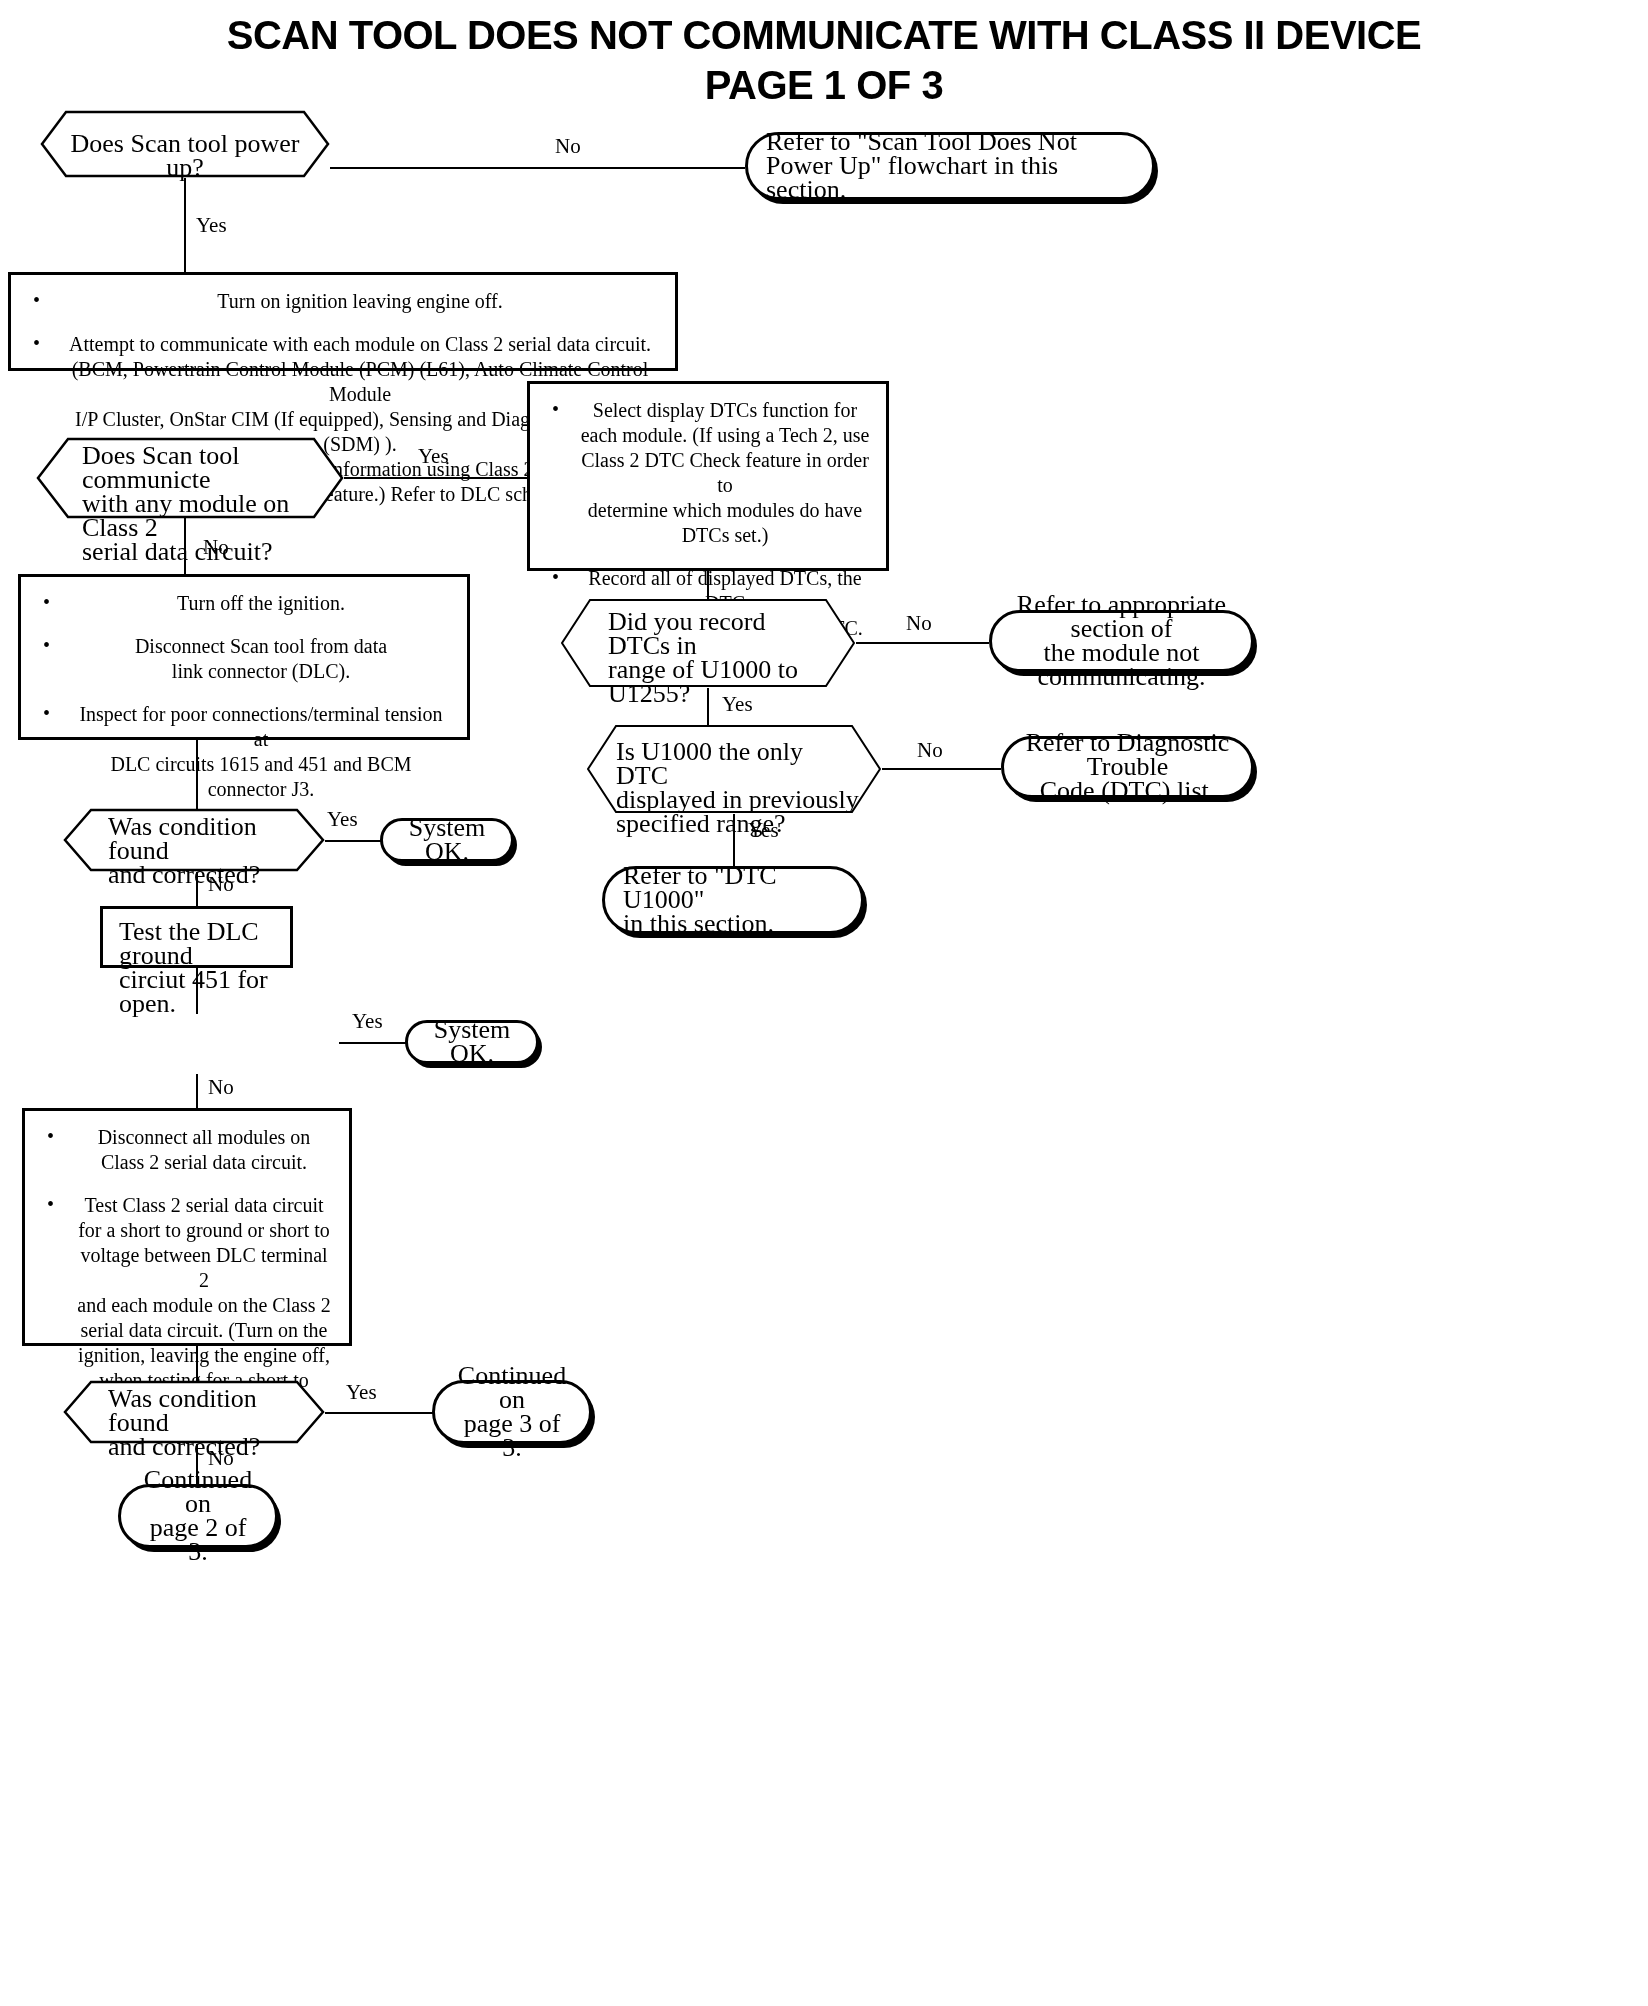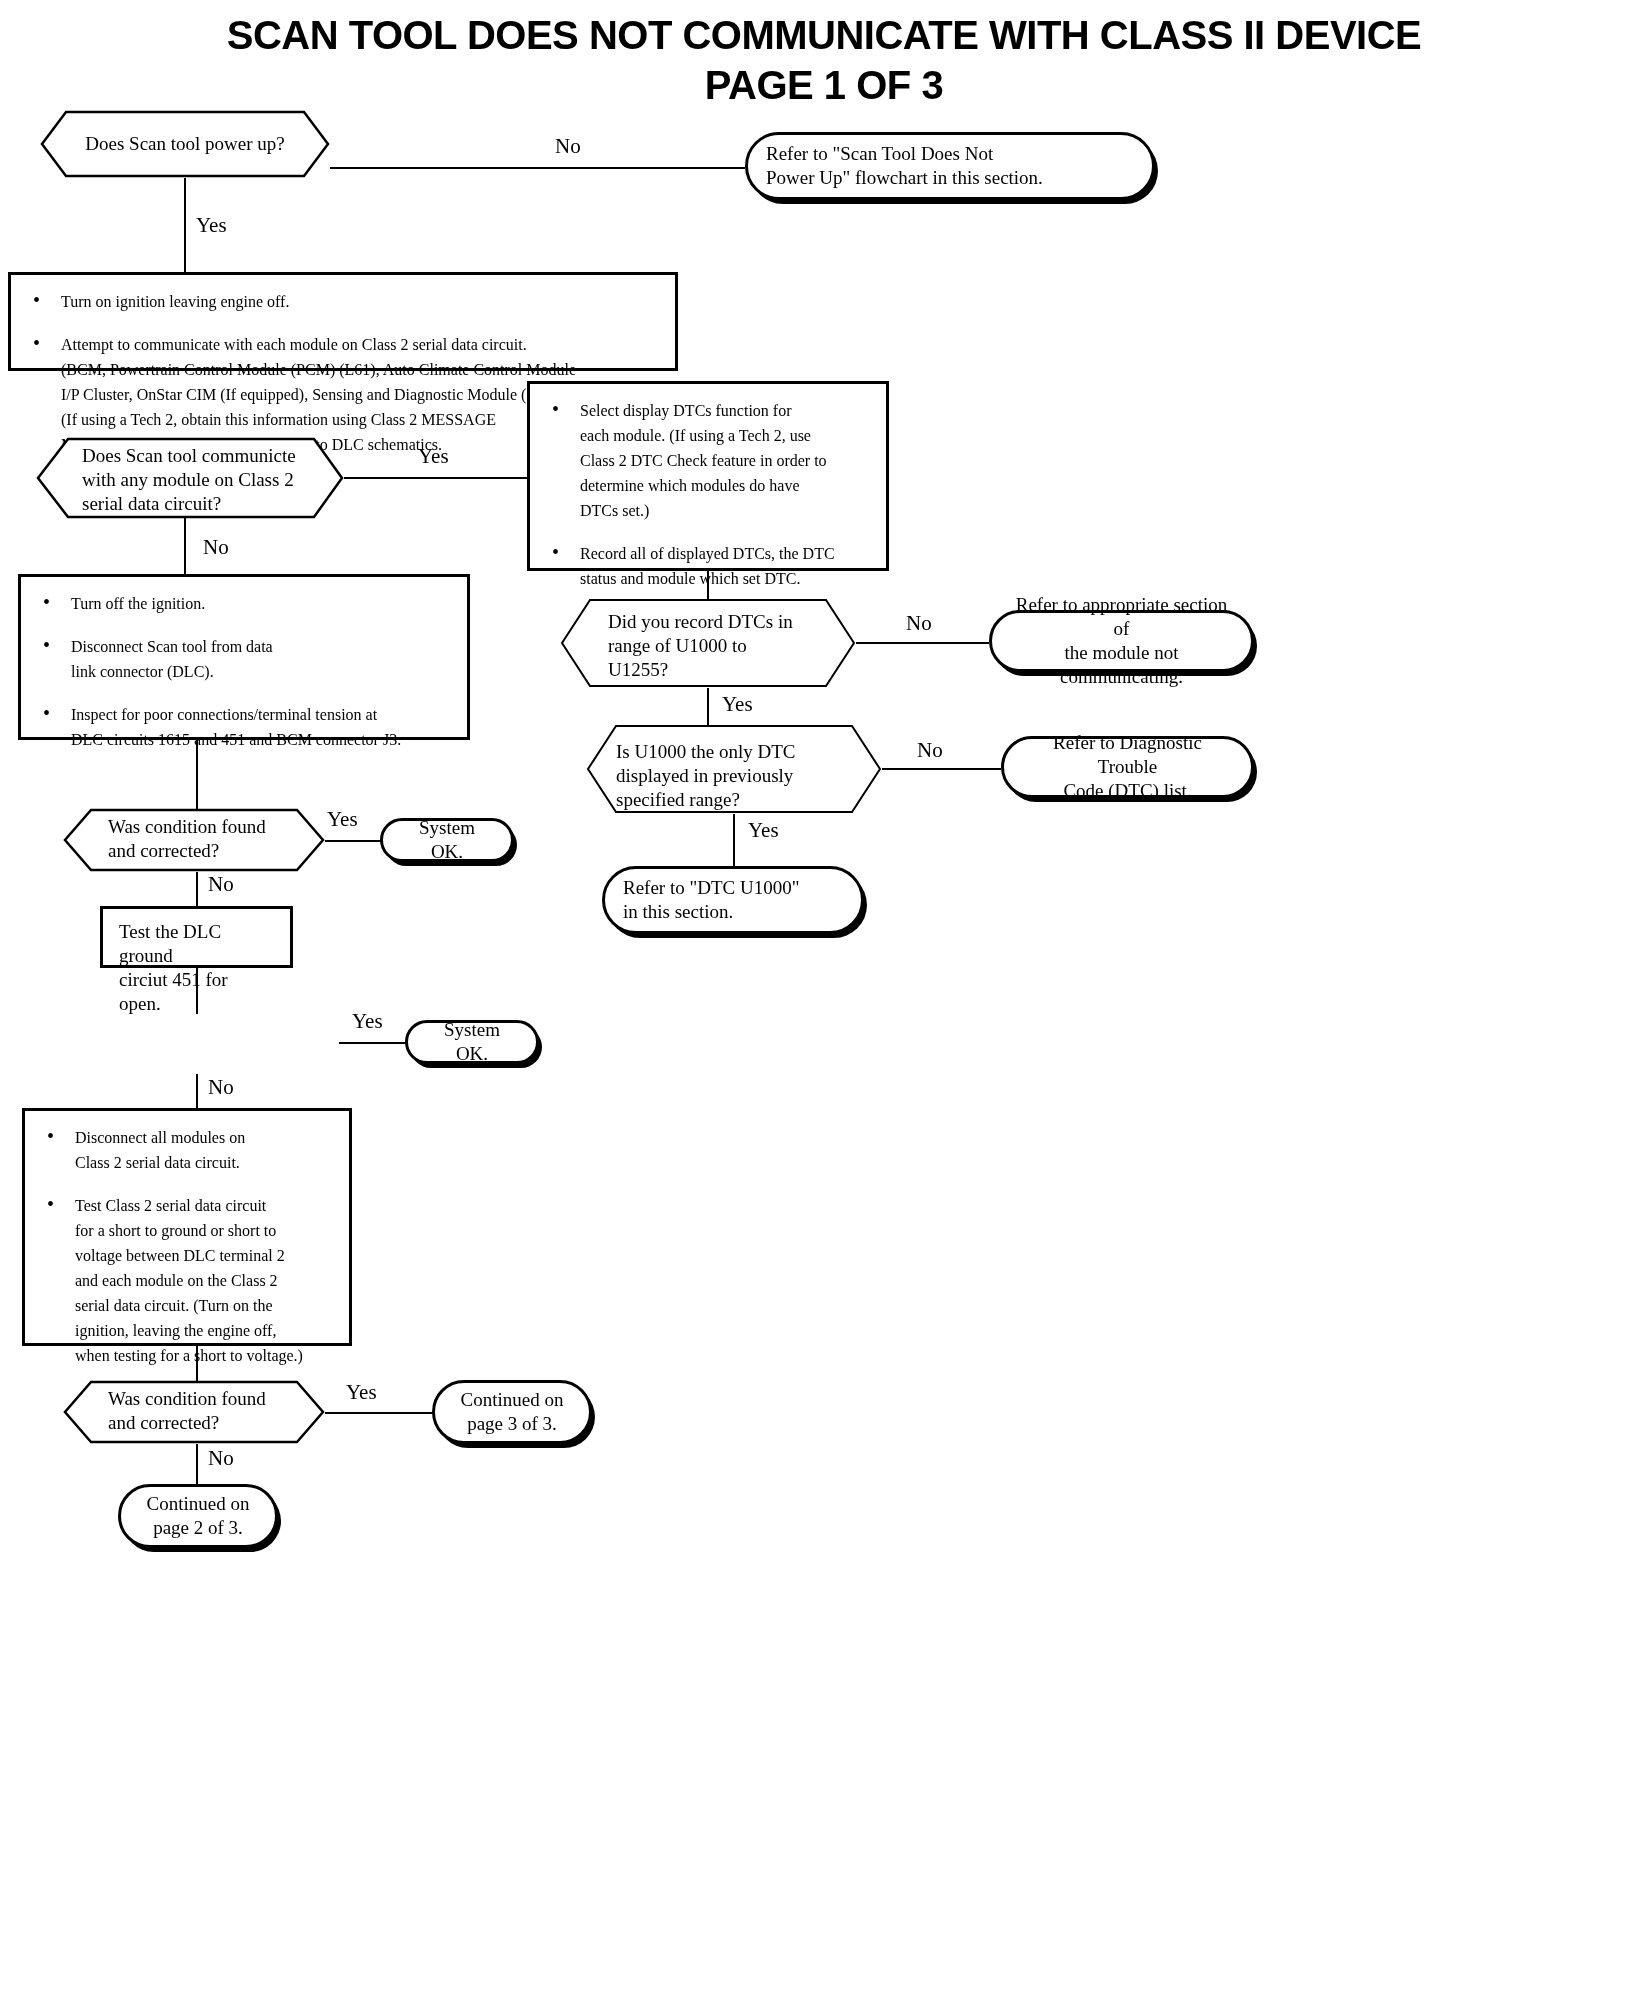--- a/index.html
+++ b/index.html
@@ -67,35 +67,36 @@
     align-items: center;
     justify-content: center;
   }
 
   
   .t {
     font-size: 20px;
     line-height: 25px;
     white-space: pre-line;
   }
-  .t.small { font-size: 19px; line-height: 24px; }
+  .t.small { font-size: 26px; line-height: 24px; }
   .t.center { text-align: center; }
 
   
   ul.bul {
     list-style: none;
     margin: 0; padding: 0;
   }
   ul.bul > li {
     position: relative;
     padding-left: 34px;
     margin-bottom: 18px;
-    font-size: 16px;
+    font-size: 20px;
     line-height: 25px;
     white-space: pre-line;
+    text-align: center;
   }
   ul.bul > li:last-child { margin-bottom: 0; }
   ul.bul > li::before {
     content: "\2022";
     position: absolute;
     left: 6px; top: -1px;
     font-size: 20px;
   }
 
   

